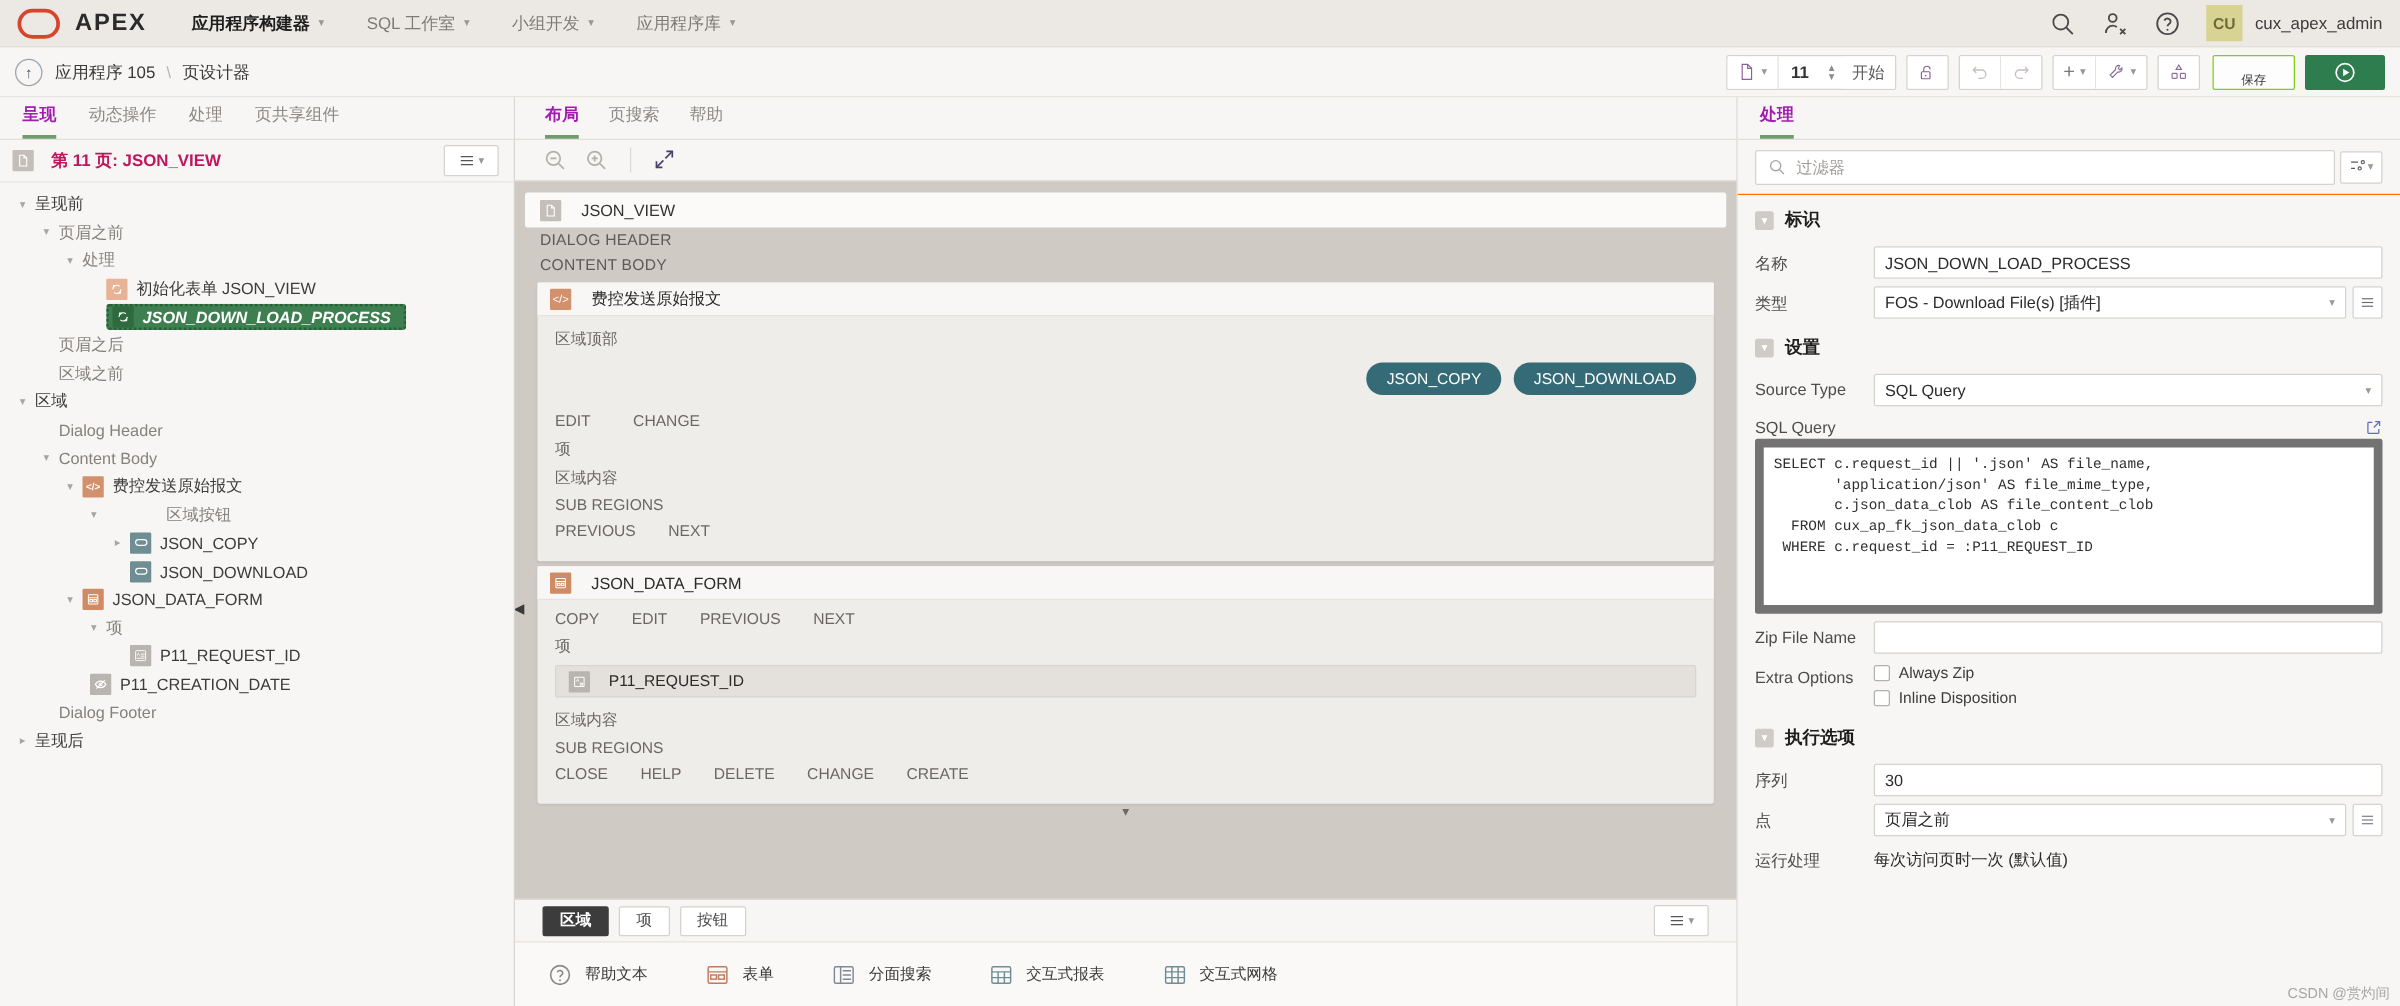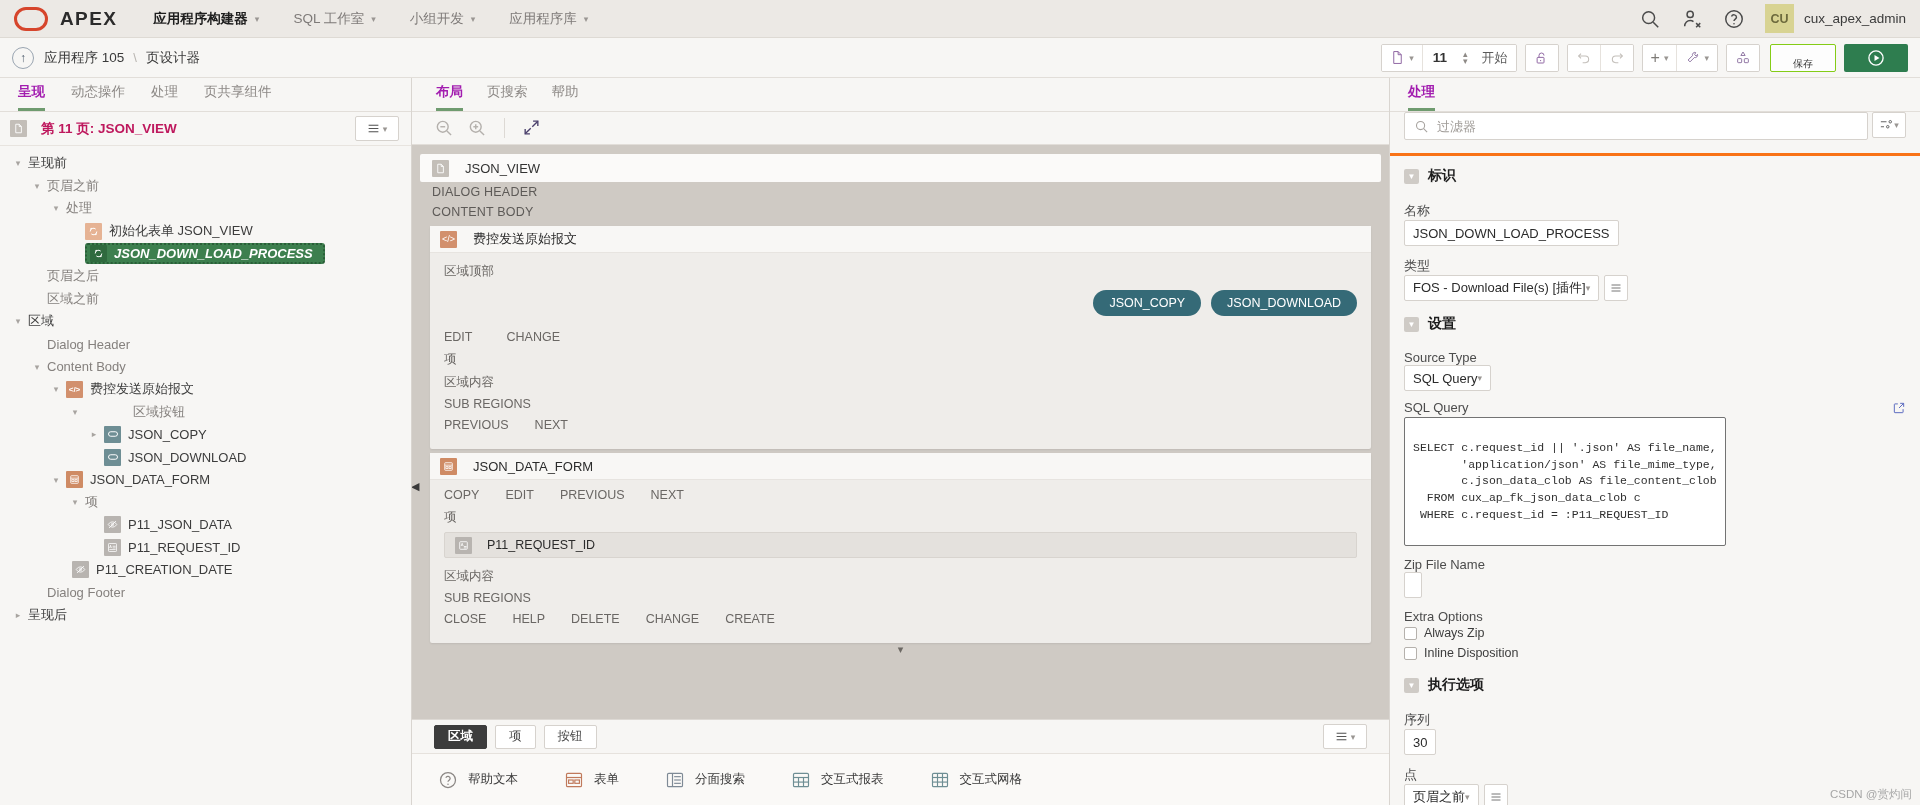--- a/index.html
+++ b/index.html
@@ -204,59 +204,59 @@
     height: 52px; background: #faf9f7; display: flex; align-items: center;
     gap: 46px; padding: 0 26px; border-top: 1px solid #e6e2dd;
   }
   .gitem { display: flex; align-items: center; gap: 10px; font-size: 12.5px;
            color: #3a3a3a; cursor: pointer; white-space: nowrap; }
 
   
   .right-pane { width: 530px; background: #f7f6f4; display: flex; flex-direction: column; }
   .rtabs { height: 34px; display: flex; align-items: flex-end; gap: 24px;
            padding: 0 18px; border-bottom: 1px solid #e2ded9; }
-  .filter-row { height: 44px; display: flex; gap: 4px;
-                padding: 0 14px; border-bottom: 3px solid #f97316; }
+  .filter-row { height: 44px; display: flex; align-items: center; gap: 4px;
+                padding: 0 14px; border-bottom: 1px solid #f97316; }
   .filter-box {
     flex: 1; height: 28px; background: #fff; border: 1px solid #d6d2cd;
     display: flex; align-items: center; gap: 8px; padding: 0 9px; border-radius: 2px;
   }
   .filter-box input {
     border: none; outline: none; flex: 1; font-size: 13px; color: #333;
     font-family: inherit; background: transparent;
   }
   .filter-box input::placeholder { color: #a09c98; }
   .props { overflow: hidden; flex: 1; }
   .prop-group-head {
     display: flex; align-items: center; gap: 9px; padding: 11px 14px 9px 14px;
     font-size: 14px; font-weight: bold; color: #1d1d1d;
   }
   .chk {
     width: 15px; height: 15px; background: #cfcbc6; color: #fff;
     display: flex; align-items: center; justify-content: center;
     font-size: 8px; border-radius: 2px; flex: none;
   }
-  .prop-row { display: flex; align-items: flex-start; padding: 3px 14px 3px 14px; min-height: 27px; flex-direction: column; }
+  .prop-row { display: flex; align-items: flex-start; padding: 3px 14px 3px 14px; min-height: 27px; }
   .prop-label { width: 95px; flex: none; font-size: 13px; color: #4c4c4c; padding-top: 5px; }
   .prop-field { flex: 1; display: flex; align-items: flex-start; gap: 5px; min-width: 0; }
   .inp {
     flex: 1; min-width: 0; height: 26px; background: #fff; border: 1px solid #d6d2cd;
     display: flex; align-items: center; padding: 0 8px; font-size: 13px;
     color: #2b2b2b; border-radius: 2px;
   }
   .inp.select { justify-content: space-between; }
   .sq-btn {
     width: 24px; height: 26px; border: 1px solid #d6d2cd; background: #fff;
     display: flex; align-items: center; justify-content: center; color: #666;
     cursor: pointer; border-radius: 2px; flex: none;
   }
   .code-area {
-    flex: 1; min-width: 0; background: #fff; border: 1px solid #737373;
+    flex: 1; min-width: 0; background: #fff; border: 7px solid #737373;
     font-family: "Liberation Mono", "DejaVu Sans Mono", monospace;
-    font-size: 11.5px; color: #2f2f2f; padding: 22px 8px; height: 140px;
+    font-size: 11.5px; color: #2f2f2f; padding: 6px 8px; height: 140px;
     white-space: pre; overflow: hidden; line-height: 1.45; border-radius: 2px;
     position: relative;
   }
   .code-label-row { display: flex; align-items: center; padding: 6px 14px 2px 14px; }
   .code-label { font-size: 13px; color: #4c4c4c; }
   .code-expand { margin-left: auto; color: #5c6bc0; cursor: pointer; font-size: 12px; }
   .chkline { display: flex; align-items: center; gap: 7px; font-size: 12.5px;
              color: #3c3c3c; padding: 2px 0; }
   .cbox { width: 13px; height: 13px; border: 1px solid #b5b1ac; background: #fff;
           border-radius: 2px; flex: none; }
@@ -561,33 +561,20 @@
         <div class="trow" style="padding-left: 65px;">
           <span class="tw">▾</span>
           <span style="display: inline-flex; align-items: center;">
             <span class="tlabel muted">项</span>
           </span>
         </div>
         <div class="trow" style="padding-left: 84px;">
           <span class="tw"></span>
           <span style="display: inline-flex; align-items: center;">
             <span class="ticon-sq ic-item">
-              <svg viewBox="0 0 16 16" fill="none" stroke="#fff" stroke-width="1.2" width="11" height="11">
-                <path d="M1.8 8S4 4.2 8 4.2 14.2 8 14.2 8 12 11.8 8 11.8 1.8 8 1.8 8z"></path>
-                <circle cx="8" cy="8" r="1.7"></circle>
-                <line x1="3" y1="13" x2="13" y2="3"></line>
-              </svg>
-            </span>
-            <span class="tlabel">P11_JSON_DATA</span>
-          </span>
-        </div>
-        <div class="trow" style="padding-left: 84px;">
-          <span class="tw"></span>
-          <span style="display: inline-flex; align-items: center;">
-            <span class="ticon-sq ic-item">
               <svg viewBox="0 0 16 16" fill="none" stroke="#fff" stroke-width="1.1" width="11" height="11">
                 <rect x="2.2" y="2.2" width="11.6" height="11.6" rx="1"></rect>
                 <text x="3.4" y="8" font-size="5.5" fill="#fff" stroke="none">A</text>
                 <line x1="8.2" y1="6.2" x2="12.6" y2="6.2"></line>
                 <line x1="8.2" y1="8.6" x2="12.6" y2="8.6"></line>
                 <line x1="3.4" y1="11" x2="12.6" y2="11"></line>
               </svg>
             </span>
             <span class="tlabel">P11_REQUEST_ID</span>
           </span>

